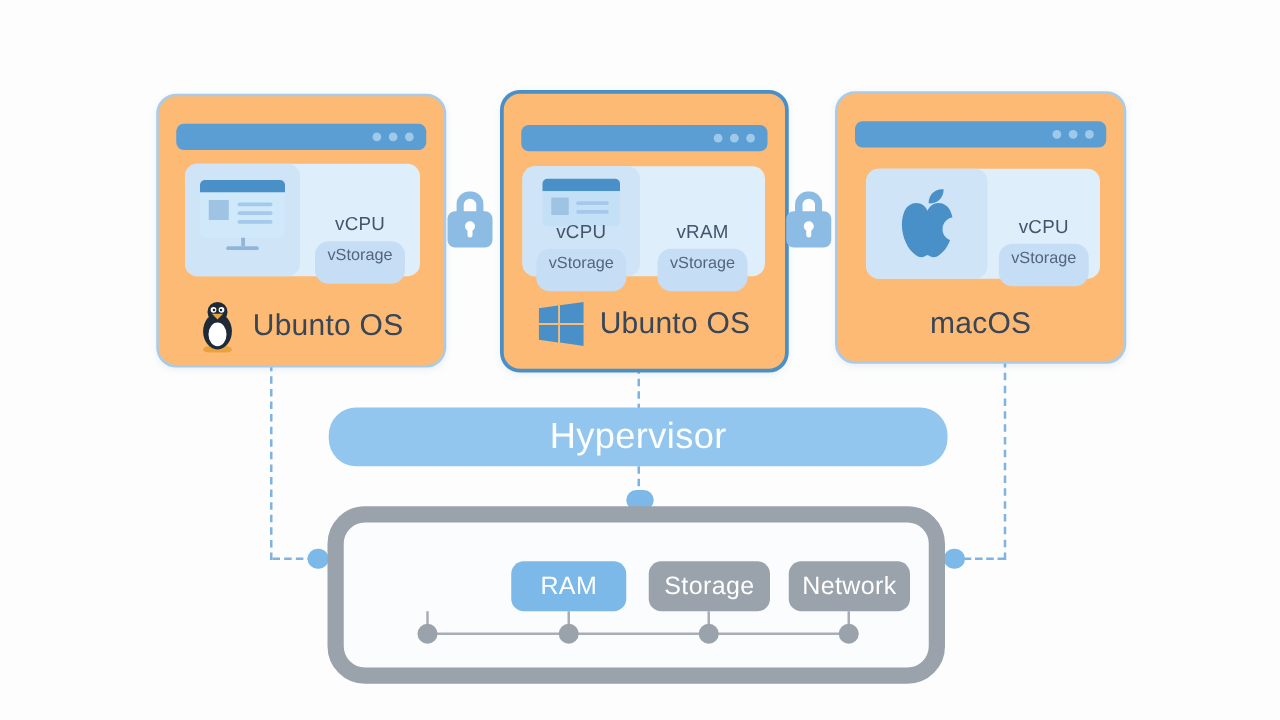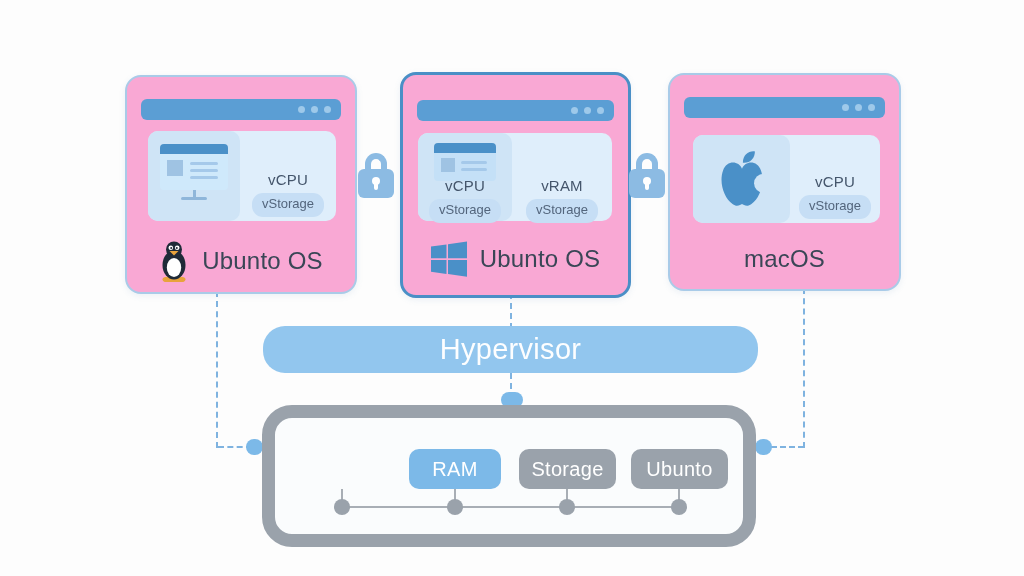--- a/index.html
+++ b/index.html
@@ -3,21 +3,21 @@
 <meta charset="utf-8">
 <style>
   html,body{margin:0;padding:0;background:#fdfdfd;}
   .stage{
     position:relative;width:1024px;height:576px;overflow:hidden;
     background:#fdfdfd;
     font-family:"Liberation Sans","DejaVu Sans",sans-serif;
   }
   
   .card{
-    position:absolute;background:#f9a8d4;border-radius:16px;
+    position:absolute;background:#fdba74;border-radius:16px;
     border:2px solid #a9cbe8;box-shadow:0 2px 6px rgba(110,150,190,.12);
   }
   .c1{left:125px;top:75px;width:228px;height:215px;}
   .c2{left:400px;top:72px;width:225px;height:220px;border:3px solid #4a8fc6;}
   .c3{left:668px;top:73px;width:229px;height:214px;}
   .titlebar{
     position:absolute;left:14px;right:14px;top:22px;height:21px;
     background:#5b9ed4;border-radius:6px;
     display:flex;align-items:center;justify-content:flex-end;gap:6px;padding-right:10px;
     box-sizing:border-box;
@@ -33,21 +33,21 @@
   .c3 .panel{left:23px;top:60px;width:187px;height:88px;}
   .c3 .subpanel{width:97px;}
   .res-area{position:absolute;text-align:center;}
   .c1 .res-single{left:92px;right:0;top:40px;}
   .c2 .res-left{left:0;width:94px;top:44px;}
   .c2 .res-right{left:94px;right:0;top:44px;}
   .c3 .res-single{left:97px;right:0;top:38px;}
   .res-label{font-size:15px;color:#44556b;font-weight:500;margin-bottom:5px;letter-spacing:.2px;}
   .res-pill{
     display:inline-block;font-size:13px;background:#c6def5;color:#53657c;
-    padding:3px 10px 6px;border-radius:11px;
+    padding:3px 10px 16px;border-radius:11px;
   }
   
   .mini-window{position:absolute;width:68px;}
   .c1 .mini-window{left:12px;top:13px;}
   .c2 .mini-window{left:16px;top:10px;width:62px;}
   .mw-bar{height:10px;background:#4a90c8;border-radius:4px 4px 0 0;}
   .mw-body{height:36px;background:#cfe9fb;border-radius:0 0 4px 4px;position:relative;}
   .c2 .mw-body{height:28px;background:#c4e0f7;}
   .mw-sq{position:absolute;left:7px;top:6px;width:16px;height:16px;background:#9fc3e3;}
   .c2 .mw-sq{width:14px;height:14px;top:5px;}
@@ -245,21 +245,21 @@
       <div class="lock-stem"></div>
   </div>
 
   <div class="hypervisor">
     <span>Hypervisor</span>
   </div>
 
   <div class="hwbox"></div>
   <div class="hw-pill hw-ram">RAM</div>
   <div class="hw-pill hw-storage">Storage</div>
-  <div class="hw-pill hw-network">Ubunto</div>
+  <div class="hw-pill hw-network">Network</div>
   <div class="bus-line"></div>
   <div class="bus-stub stub-1"></div>
   <div class="bus-stub stub-2"></div>
   <div class="bus-stub stub-3"></div>
   <div class="bus-stub stub-4"></div>
   <div class="bus-dot dot-1"></div>
   <div class="bus-dot dot-2"></div>
   <div class="bus-dot dot-3"></div>
   <div class="bus-dot dot-4"></div>
 

